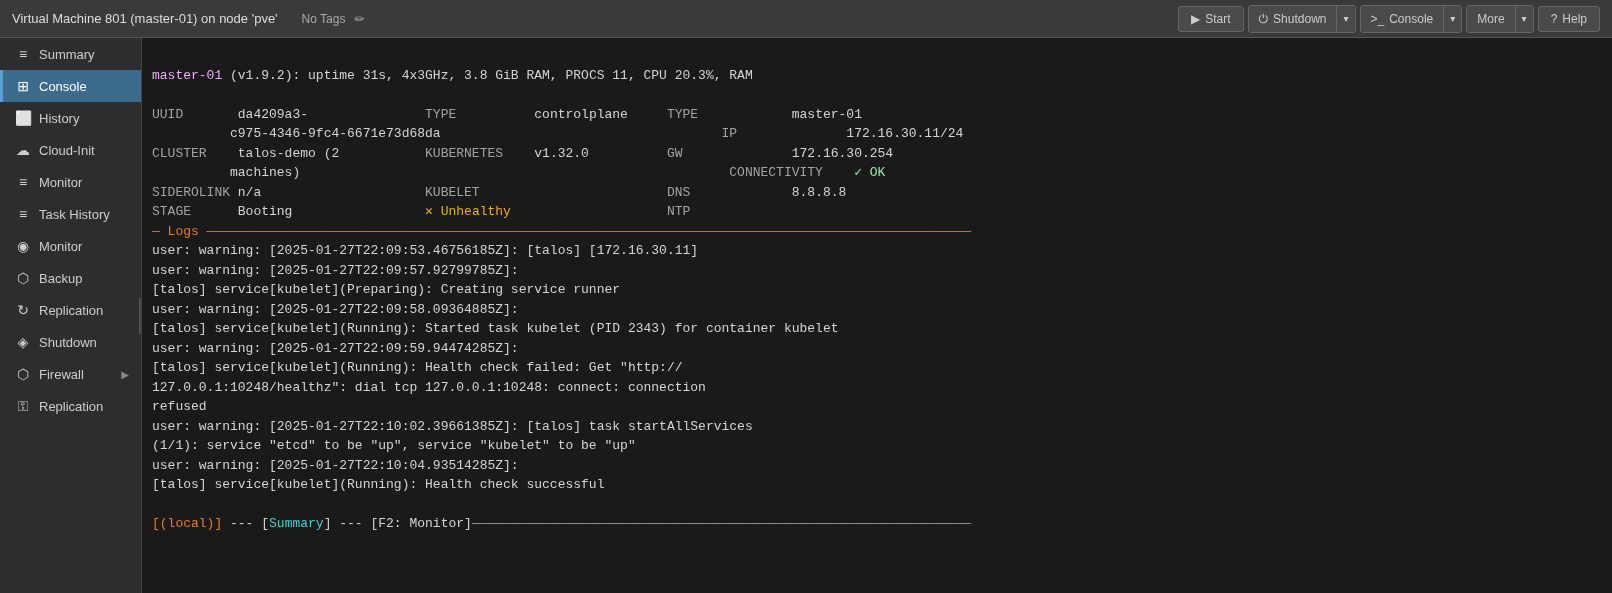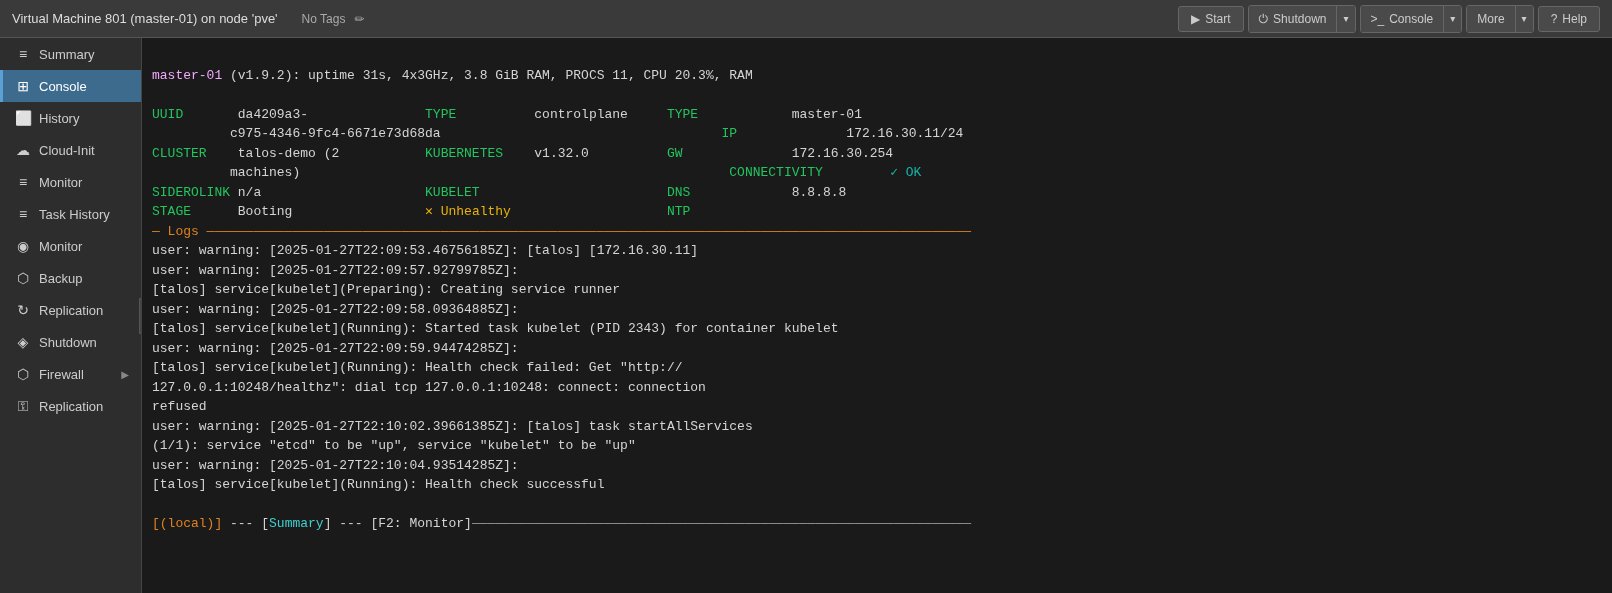--- a/index.html
+++ b/index.html
@@ -161,24 +161,24 @@
       line-height: 1.5;
       padding: 8px 10px;
       color: #d4d4d4;
       white-space: pre;
       height: 100%;
       overflow: hidden;
     }
 
     
     .t-yellow { color: #f0abfc; }
-    .t-green { color: #14b8a6; margin-left: 36px; }
+    .t-green { color: #86efac; }
     .t-red { color: #eab308; }
     .t-orange { color: #e08020; margin-top: 24px; }
-    .t-white { color: #22c55e; }
+    .t-white { color: #a3a3a3; }
     .t-cyan { color: #40d0d0; }
     .t-dim { color: #999; }
   </style>
 </head>
 <body>
 
 <div id="topbar">
   <span id="topbar-title">Virtual Machine 801 (master-01) on node 'pve'</span>
   <span id="no-tags">
     <span>No Tags</span>

